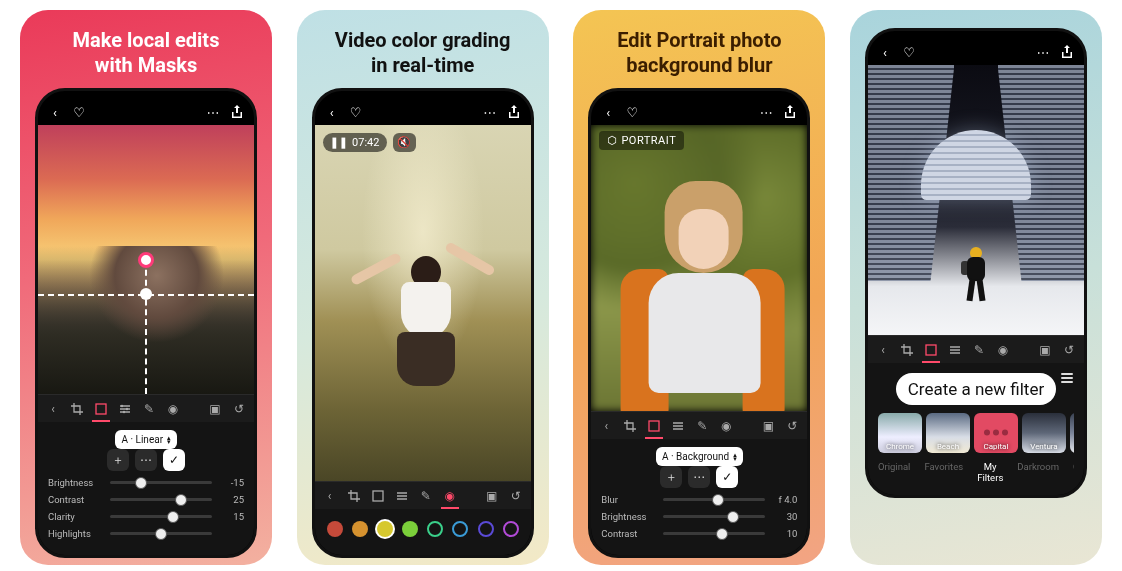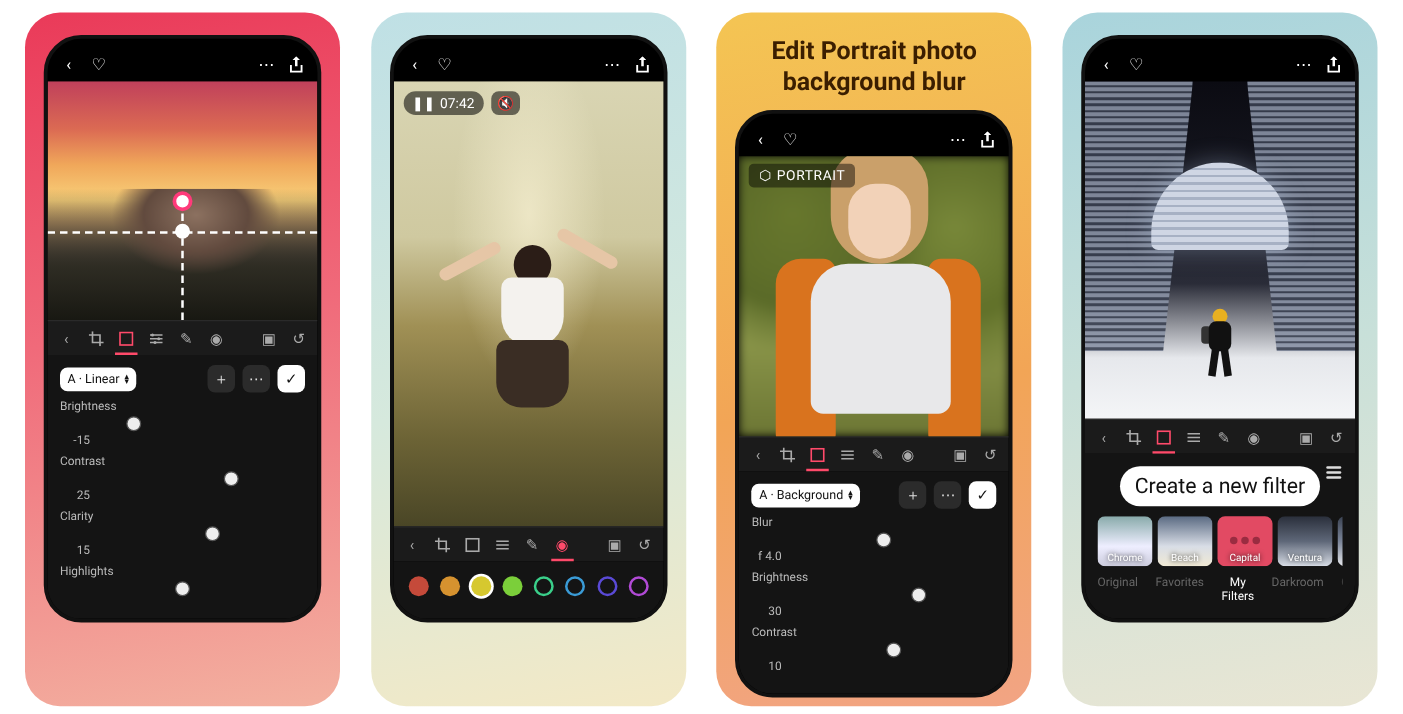--- a/index.html
+++ b/index.html
@@ -202,32 +202,32 @@
   .tool.sel { color:#ff4a6a; position:relative;}
   .tool.sel::after{ content:""; position:absolute; bottom:-6px; left:-2px; right:-2px; height:2px; background:#ff4a6a;}
 
   
   .panel {
     background:#141414;
     padding:8px 10px 10px 10px;
     color:#ddd;
     font-size:10px;
   }
-  .row { display:flex; justify-content:space-between; margin:6px 0; gap:8px;flex-direction:column;}
+  .row { display:flex; align-items:center; justify-content:space-between; margin:6px 0; gap:8px;}
   .row .lbl { width:54px; color:#bbb; font-size:9.5px;}
   .track {
     flex:1; height:3px; background:#3a3a3a; border-radius:2px; position:relative;
   }
   .knob {
     position:absolute; top:50%; transform:translate(-50%,-50%);
     width:12px; height:12px; border-radius:50%; background:#eee; border:1px solid #555;
   }
   .val { width:24px; text-align:right; font-size:9.5px; color:#bbb;}
 
-  .sel-row { display:flex; align-items:center; justify-content:space-between; margin-bottom:6px;}
+  .sel-row { display:flex; align-items:center; justify-content:space-between; margin-bottom:6px;flex-direction:column;}
   .drop {
     background:#fff; color:#111; border-radius:6px; padding:4px 6px;
     font-size:10px; display:flex; align-items:center; gap:4px;
   }
   .drop .chev { display:flex; flex-direction:column; line-height:4px; font-size:7px;}
   .btnrow { display:flex; gap:6px;}
   .sqbtn {
     width:22px; height:22px; border-radius:6px; background:#2b2b2b; color:#ddd;
     display:flex; align-items:center; justify-content:center; font-size:12px;
   }
@@ -268,20 +268,22 @@
   .cats .cat.sel::after{content:"";position:absolute;left:0;right:0;bottom:-4px;height:2px;background:#ff4a6a;}
 
   .panel4 { text-align:center; position:relative; padding-top:6px;}
 
   svg { display:block; }
 </style>
 </head>
 <body>
 
 <div class="card card-1">
+  <h2>Make local edits
+with Masks</h2>
   <div class="phone">
     <div class="notch"></div>
     <div class="topbar">
       <div class="left">
         <span class="ico">‹</span>
         <span class="ico">♡</span>
       </div>
       <div class="right">
         <span class="ico">⋯</span>
         <span class="ico">
@@ -371,20 +373,22 @@
               <div class="knob" style="left: 50%;"></div>
             </div>
             <div class="val"></div>
           </div>
         </div>
     </div>
   </div>
 </div>
 
 <div class="card card-2">
+  <h2>Video color grading
+in real-time</h2>
   <div class="phone">
     <div class="notch"></div>
     <div class="topbar">
       <div class="left">
         <span class="ico">‹</span>
         <span class="ico">♡</span>
       </div>
       <div class="right">
         <span class="ico">⋯</span>
         <span class="ico">

